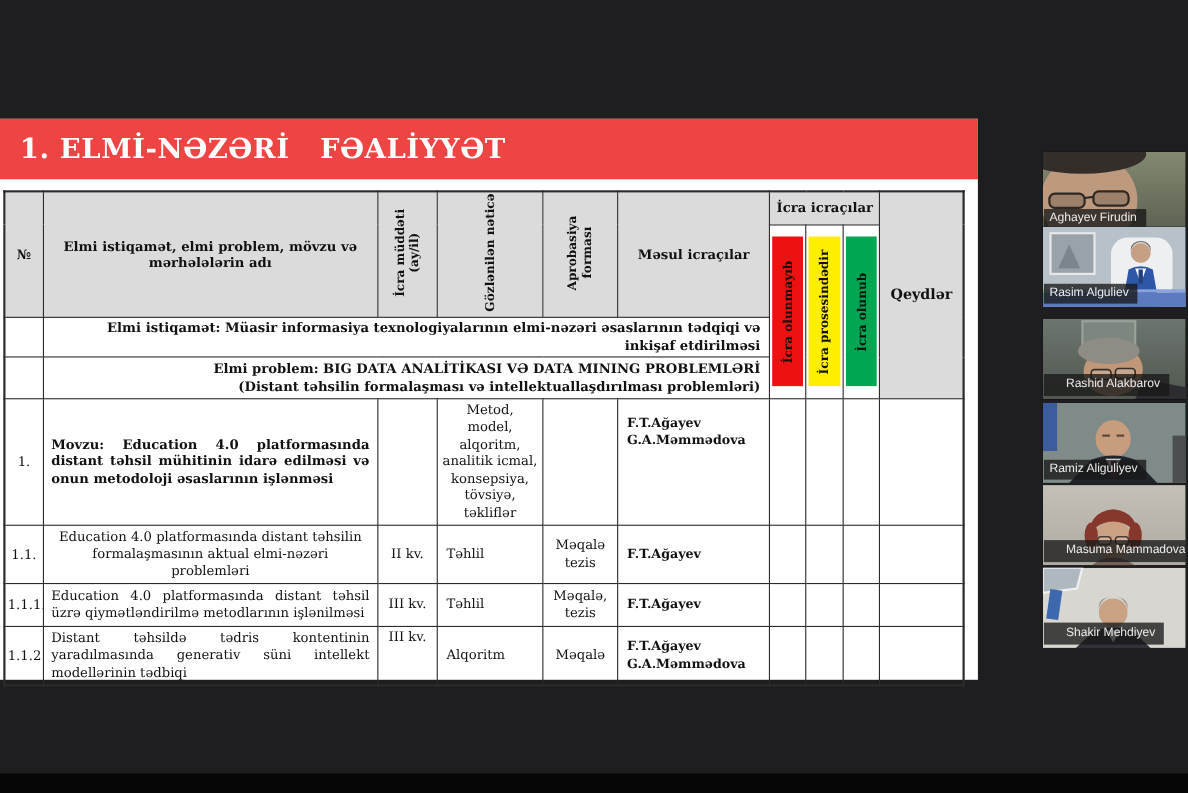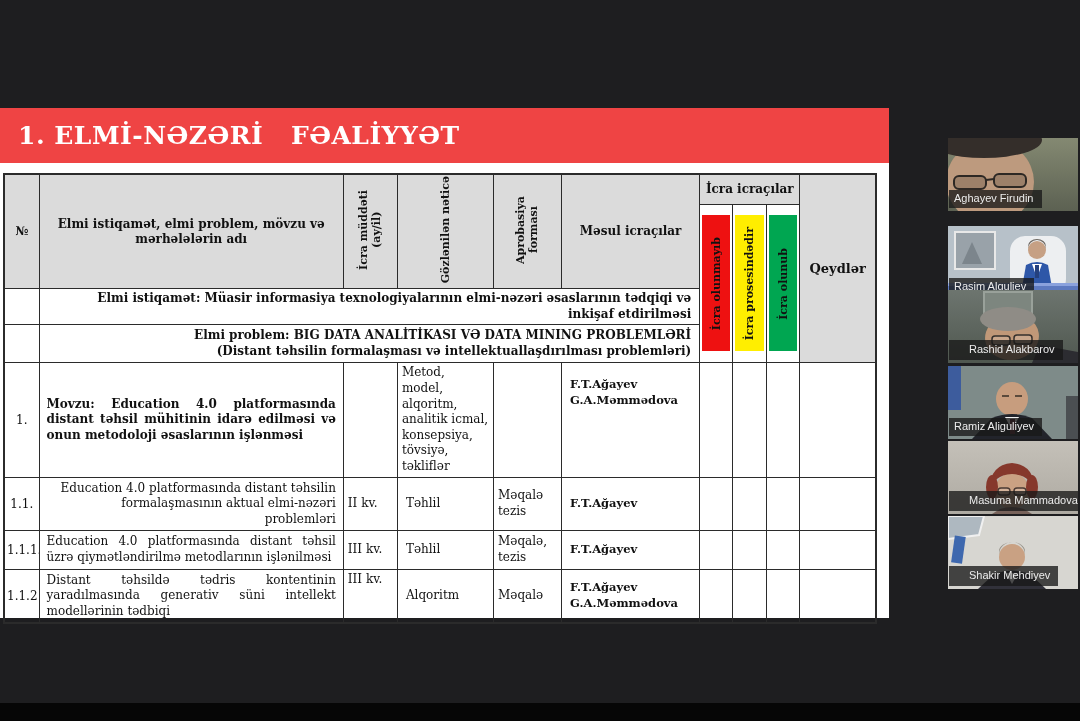--- a/index.html
+++ b/index.html
@@ -16,21 +16,21 @@
   table.plan{position:absolute;left:3px;top:65px;width:874px;border-collapse:collapse;table-layout:fixed;border:2px solid #2b2b2b;}
   table.plan td{border:1px solid #2b2b2b;vertical-align:middle;color:#111;overflow:hidden;}
   .hdr{background:#dbdbdb;font-weight:bold;text-align:center;font-size:12px;line-height:1.25;}
   .vtext{display:inline-block;writing-mode:vertical-rl;transform:rotate(180deg);font-weight:bold;font-size:11px;line-height:1.2;white-space:pre-line;}
   .stat-col{padding:0 2px;background:#ffffff;}
   .color-fill{height:136px;display:flex;align-items:center;justify-content:center;}
   .sec{font-weight:bold;font-size:12px;text-align:right;padding:2px 8px;white-space:pre-line;line-height:1.3;}
   td.num{text-align:center;font-size:12px;padding:2px;}
   td.namec{font-size:12px;text-align:justify;padding:3px 7px;line-height:1.3;}
   td.bold{font-weight:bold;}
-  td.ctr{font-size:12px;padding:2px 4px;white-space:pre-line;line-height:1.3;}
+  td.ctr{text-align:center;font-size:12px;padding:2px 4px;white-space:pre-line;line-height:1.3;}
   td.resp{font-size:11.5px;text-align:left;padding:2px 8px;white-space:pre-line;line-height:1.35;font-weight:bold;}
   
   .thumb{position:absolute;left:948px;width:130px;height:73px;background:#000;overflow:hidden;}
   .thumb svg{display:block;width:130px;height:73px;}
   .plabel{position:absolute;left:1px;bottom:3px;background:rgba(24,24,24,.78);color:#ececec;
           font-family:"Liberation Sans",sans-serif;font-size:11px;line-height:1;
           padding:3px 8px 4px 5px;display:flex;align-items:center;gap:4px;white-space:nowrap;}
   .micico{display:inline-flex;width:11px;height:13px;}
   .bottom-strip{position:absolute;left:0;top:703px;width:1080px;height:18px;background:#060606;}
 </style>
@@ -110,21 +110,21 @@
       <td class="ctr"></td>
       <td class="resp" style="vertical-align:top;padding-top:14px">F.T.Ağayev
 G.A.Məmmədova</td>
       <td></td>
       <td></td>
       <td></td>
       <td></td>
     </tr>
     <tr style="height:34px">
       <td class="num">1.1.</td>
-      <td class="namec" style="text-align:right">Education 4.0 platformasında distant təhsilin formalaşmasının aktual elmi-nəzəri problemləri</td>
+      <td class="namec" style="text-align:center">Education 4.0 platformasında distant təhsilin formalaşmasının aktual elmi-nəzəri problemləri</td>
       <td class="ctr">II kv.</td>
       <td class="ctr" style="text-align:left;padding-left:8px">Təhlil</td>
       <td class="ctr">Məqalə
 tezis</td>
       <td class="resp">F.T.Ağayev</td>
       <td></td>
       <td></td>
       <td></td>
       <td></td>
     </tr>
@@ -172,21 +172,21 @@
     <ellipse cx="36" cy="2" rx="58" ry="18" fill="#342e2a"></ellipse>
     <rect x="6" y="38" width="32" height="13" rx="5" fill="rgba(60,50,45,.25)" stroke="#2d2824" stroke-width="2"></rect>
     <rect x="46" y="36" width="32" height="13" rx="5" fill="rgba(60,50,45,.25)" stroke="#2d2824" stroke-width="2"></rect>
     <line x1="38" y1="42" x2="46" y2="41" stroke="#2d2824" stroke-width="2"></line>
   </svg>
   <div class="plabel">
     <span>Aghayev Firudin</span>
   </div>
 </div>
 
-<div class="thumb" style="top:226px">
+<div class="thumb" style="top:206px">
   <svg viewBox="0 0 130 73" preserveAspectRatio="none">
     <rect width="130" height="73" fill="#b7c1c9"></rect>
     <rect x="7" y="6" width="40" height="37" fill="#99a2a9" stroke="#e8e8e8" stroke-width="2"></rect>
     <path d="M14 38 L24 16 L34 38 Z" fill="#7c858c"></path>
     <rect x="62" y="10" width="56" height="58" rx="15" fill="#edeff1"></rect>
     <circle cx="89" cy="24" r="9" fill="#c6a084"></circle>
     <path d="M80 23 a9 9 0 0 1 18 0 l0 -3 a9 7 0 0 0 -18 0 Z" fill="#6e6862"></path>
     <path d="M72 73 L78 39 Q89 33 100 39 L106 73 Z" fill="#2e57a8"></path>
     <polygon points="84,38 94,38 89,52" fill="#ffffff"></polygon>
     <rect x="87" y="39" width="4" height="13" fill="#24407e"></rect>

